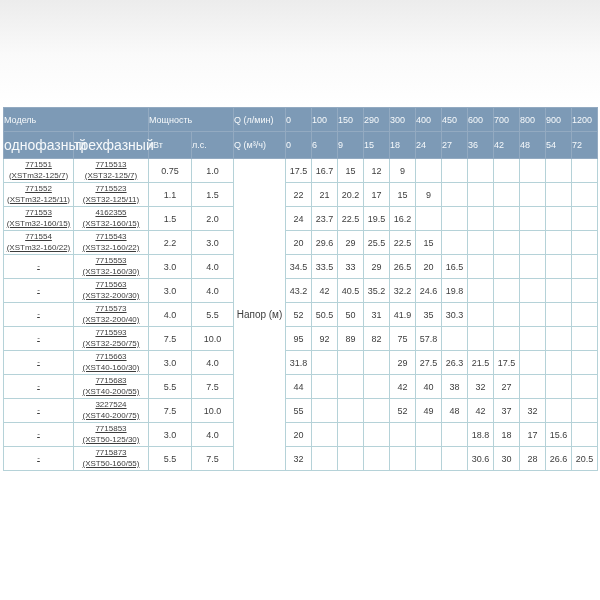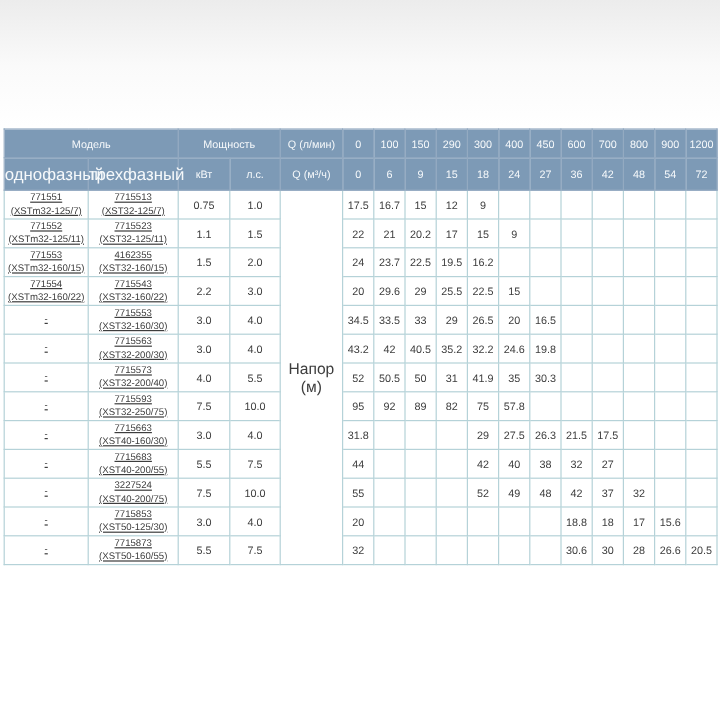--- a/index.html
+++ b/index.html
@@ -23,39 +23,39 @@
     border-collapse:collapse;table-layout:fixed;
     background:var(--cell-bg);
   }
   thead th{
     background:var(--header-bg);
     color:var(--header-text);
     font-weight:400;
     font-size:9px;
     border:1px solid var(--header-border);
     padding:0;
-    text-align:center;
+    text-align:left;
     vertical-align:middle;
   }
   thead tr.h1 th{height:24px;}
   thead tr.h2 th{height:27px;}
   thead th.phase{font-size:14px;}
   tbody td{
     background:var(--cell-bg);
     border:1px solid var(--body-border);
     font-size:9px;
     text-align:center;
     vertical-align:middle;
     padding:0;
     height:24px;
     color:var(--body-text);
   }
   tbody td.model{font-size:8px;line-height:1.3;}
   tbody td.model span{display:block;text-decoration:underline;}
-  tbody td.napor{font-size:13px;}
+  tbody td.napor{font-size:10px;}
   tbody td.num{font-size:9px;}
 </style>
 </head>
 <body>
 
 <table class="spec">
   <colgroup>
     <col style="width:70px">
       <col style="width:75px">
     <col style="width:43px">

